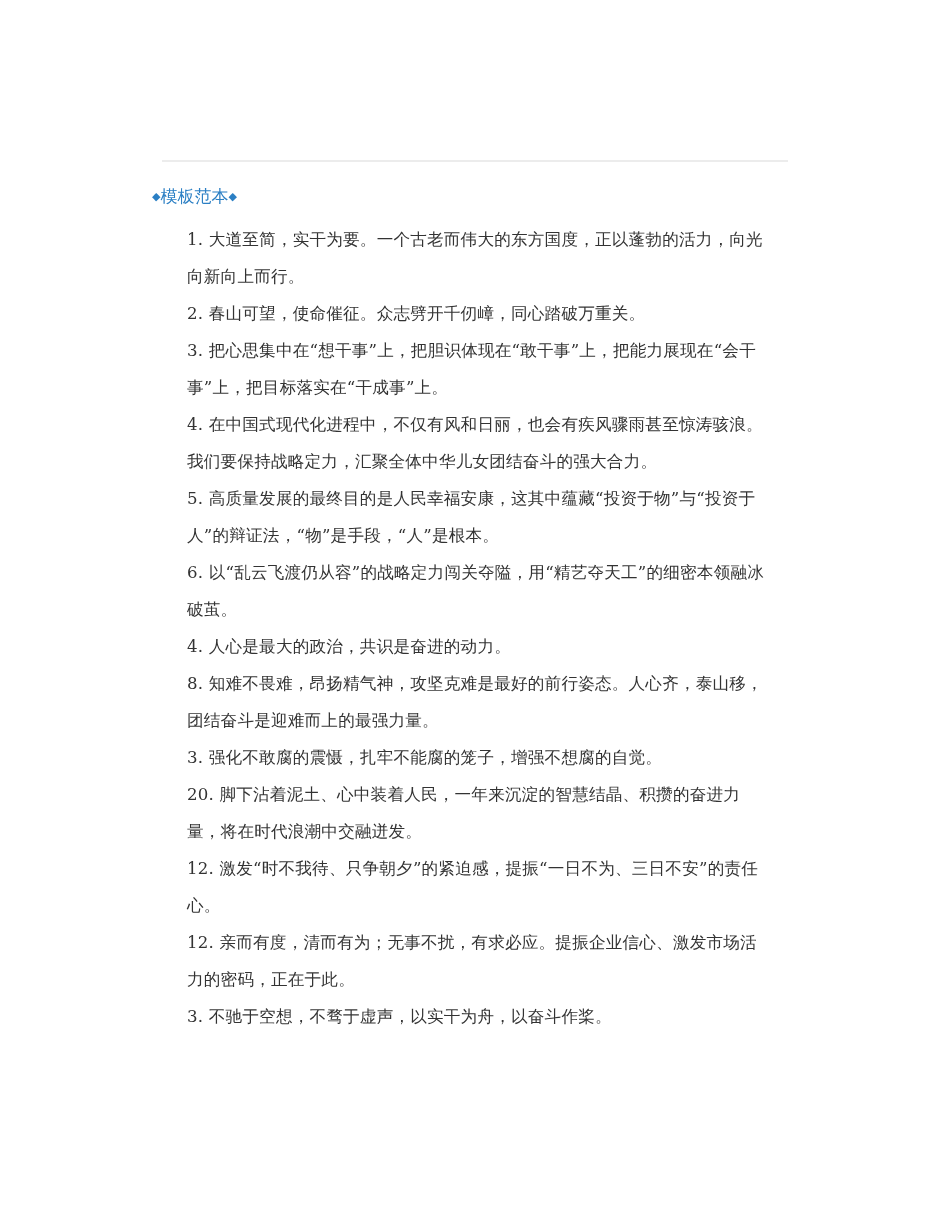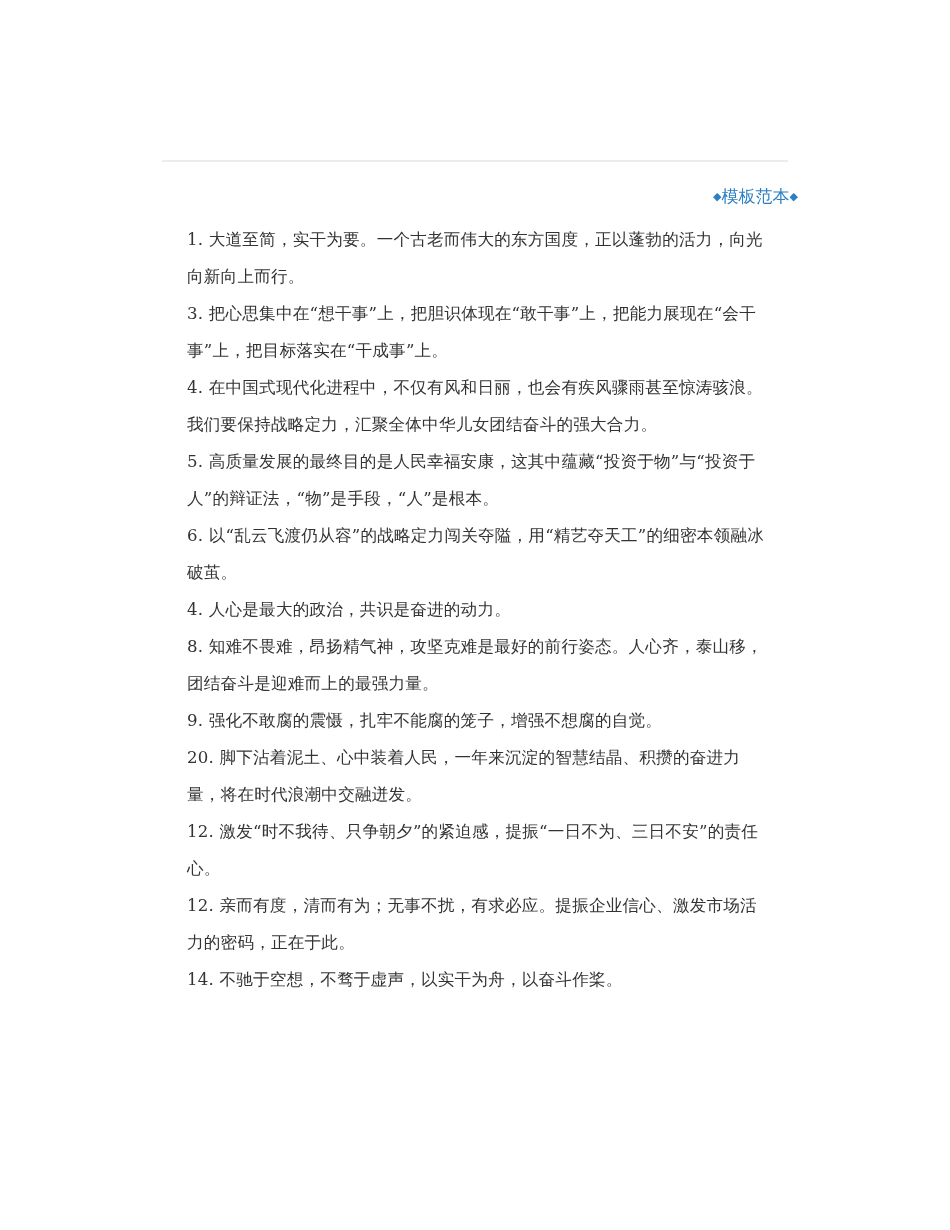--- a/index.html
+++ b/index.html
@@ -18,24 +18,24 @@
   .divider {
     position: absolute;
     left: 162px;
     top: 160px;
     width: 626px;
     height: 2px;
     background: #ececec;
   }
   .title {
     position: absolute;
-    left: 172px;
+    left: 152px;
     top: 184px;
     width: 626px;
-    text-align: right;
+    text-align: left;
     font-size: 17px;
     line-height: 24px;
     color: #2b7fc4;
   }
   .title .diamond {
     font-size: 11px;
     vertical-align: 2px;
     color: #2b7fc4;
   }
   .content {
@@ -56,24 +56,25 @@
 <body>
 
 <div class="divider"></div>
 
 <div class="title">
   <span class="diamond">◆</span><span>模板范本</span><span class="diamond">◆</span>
 </div>
 
 <div class="content">
   <p class="item">1. 大道至简，实干为要。一个古老而伟大的东方国度，正以蓬勃的活力，向光向新向上而行。</p>
+  <p class="item">2. 春山可望，使命催征。众志劈开千仞嶂，同心踏破万重关。</p>
   <p class="item">3. 把心思集中在“想干事”上，把胆识体现在“敢干事”上，把能力展现在“会干事”上，把目标落实在“干成事”上。</p>
   <p class="item">4. 在中国式现代化进程中，不仅有风和日丽，也会有疾风骤雨甚至惊涛骇浪。我们要保持战略定力，汇聚全体中华儿女团结奋斗的强大合力。</p>
   <p class="item">5. 高质量发展的最终目的是人民幸福安康，这其中蕴藏“投资于物”与“投资于人”的辩证法，“物”是手段，“人”是根本。</p>
   <p class="item">6. 以“乱云飞渡仍从容”的战略定力闯关夺隘，用“精艺夺天工”的细密本领融冰破茧。</p>
   <p class="item">4. 人心是最大的政治，共识是奋进的动力。</p>
   <p class="item">8. 知难不畏难，昂扬精气神，攻坚克难是最好的前行姿态。人心齐，泰山移，团结奋斗是迎难而上的最强力量。</p>
-  <p class="item">9. 强化不敢腐的震慑，扎牢不能腐的笼子，增强不想腐的自觉。</p>
+  <p class="item">3. 强化不敢腐的震慑，扎牢不能腐的笼子，增强不想腐的自觉。</p>
   <p class="item">20. 脚下沾着泥土、心中装着人民，一年来沉淀的智慧结晶、积攒的奋进力量，将在时代浪潮中交融迸发。</p>
   <p class="item">12. 激发“时不我待、只争朝夕”的紧迫感，提振“一日不为、三日不安”的责任心。</p>
   <p class="item">12. 亲而有度，清而有为；无事不扰，有求必应。提振企业信心、激发市场活力的密码，正在于此。</p>
-  <p class="item">14. 不驰于空想，不骛于虚声，以实干为舟，以奋斗作桨。</p>
+  <p class="item">3. 不驰于空想，不骛于虚声，以实干为舟，以奋斗作桨。</p>
 </div>
 
 </body></html>

